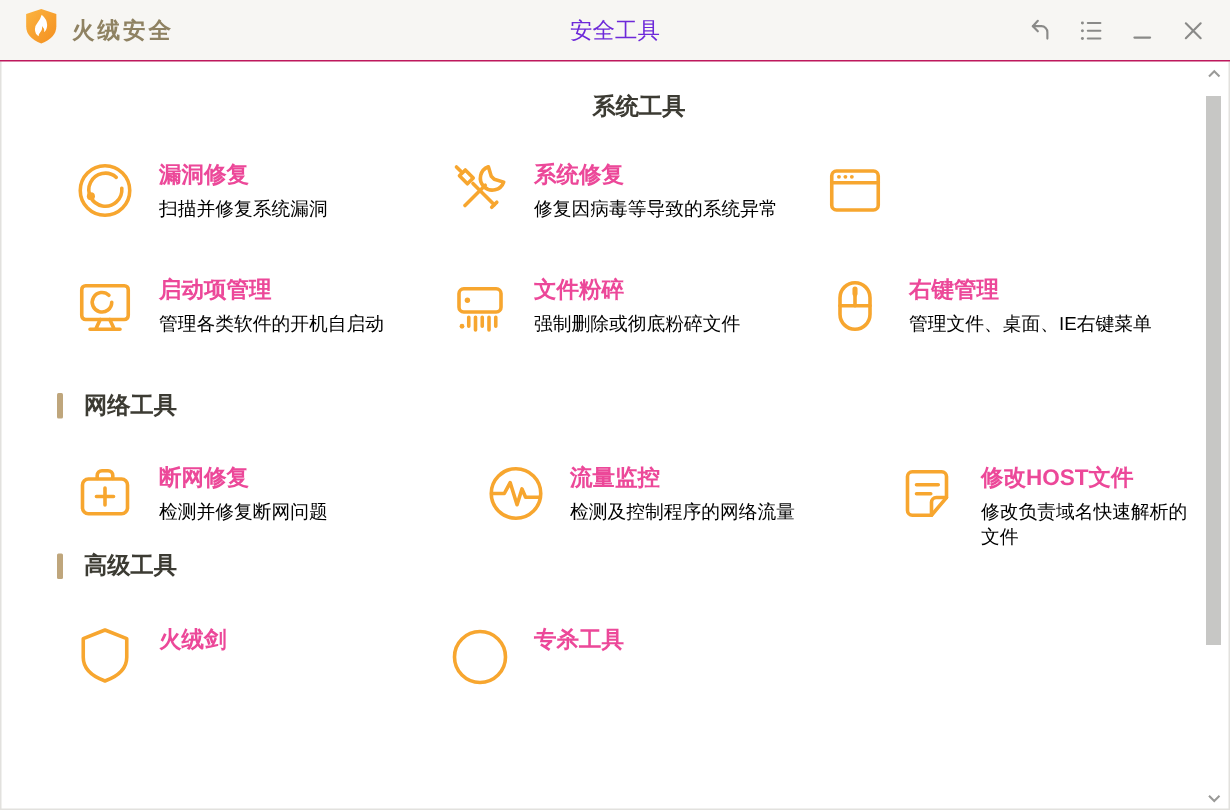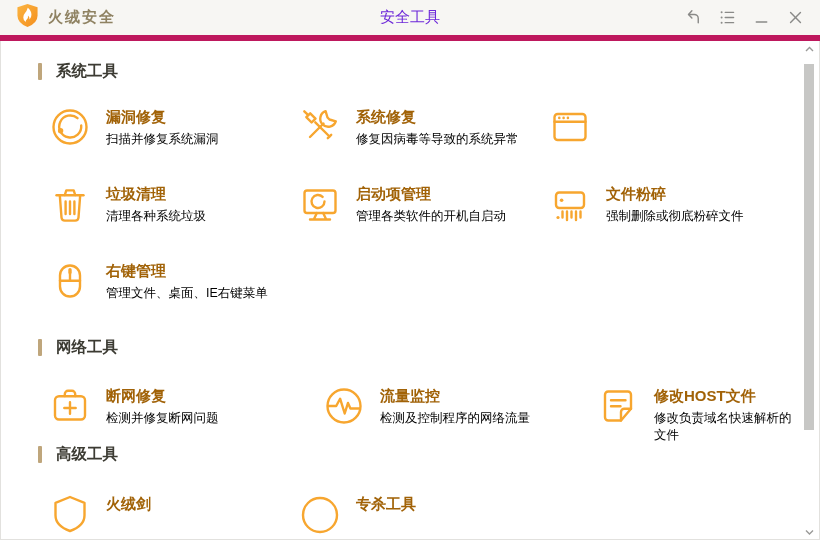--- a/index.html
+++ b/index.html
@@ -4,21 +4,21 @@
 <style>
   * { margin:0; padding:0; box-sizing:border-box; }
   html,body { width:820px; height:540px; overflow:hidden; }
   body {
     font-family:"Liberation Sans","DejaVu Sans",sans-serif;
     background:#ffffff; position:relative;
     box-shadow: inset 0 0 0 1px #e2e1de;
   }
   
   .titlebar {
-    height:41px; background:#f7f6f3; border-bottom:6px solid #be185d;
+    height:41px; background:#f7f6f3; border-bottom:1px solid #be185d;
     display:flex; align-items:center; padding:0 12px 0 16px; position:relative;
   }
   .logo { display:flex; align-items:center; gap:9px; }
   .app-name { font-size:15px; font-weight:bold; letter-spacing:2px; color:#8f8262; }
   .win-title {
     position:absolute; left:50%; transform:translateX(-50%);
     font-size:15px; color:#6d28d9;
   }
   .controls { margin-left:auto; display:flex; align-items:center; gap:8px; }
   .ctrl-btn {
@@ -32,24 +32,24 @@
   .section-bar { width:4px; height:17px; border-radius:1px; }
   .section-title { margin-left:14px; font-size:15.5px; font-weight:600; color:#3c3b33; }
   .tools-grid {
     display:grid; grid-template-columns:250px 250px 1fr;
     padding-left:48px; row-gap:33px;
   }
   .tool-item { display:flex; gap:14px; cursor:pointer; width:fit-content; }
   .tool-icon { width:44px; height:44px; flex:0 0 44px; }
   .tool-icon svg { display:block; }
   .tool-text { padding-top:2px; }
-  .tool-title { font-size:15px; line-height:20px; font-weight:600; color:#a16207; }
+  .tool-title { font-size:15px; line-height:20px; font-weight:600; color:#ec4899; }
   .tool-desc { margin-top:4px; font-size:12.5px; line-height:17px; color:#000000; min-height:17px; }
   
-  .tool-section:nth-child(1) .section-header { margin-top:20px; }
+  .tool-section:nth-child(1) .section-header { margin-top:20px;flex-direction:column; }
   .tool-section:nth-child(1) .tools-grid   { margin-top:24px; }
   .tool-section:nth-child(2) .section-header { margin-top:34px; }
   .tool-section:nth-child(2) .tools-grid   { margin-top:27px;gap:24px; }
   .tool-section:nth-child(3) .section-header { }
   .tool-section:nth-child(3) .tools-grid   { margin-top:28px; }
   
   .scrollbar {
     position:absolute; top:41px; right:5px; bottom:0; width:12px;
     display:flex; flex-direction:column; align-items:center;
   }
@@ -156,34 +156,20 @@
               <path d="M6.5 16.8 H37.5"></path>
               <circle cx="11.3" cy="12.9" r="1.3" fill="#F7A62F" stroke="none"></circle>
               <circle cx="15.6" cy="12.9" r="1.3" fill="#F7A62F" stroke="none"></circle>
               <circle cx="19.9" cy="12.9" r="1.3" fill="#F7A62F" stroke="none"></circle>
             </svg>
           </span>
         </div>
         <div class="tool-item">
           <span class="tool-icon">
             <svg width="44" height="44" viewBox="0 0 44 44" fill="none" stroke="#F7A62F" stroke-width="2.4" stroke-linecap="round" stroke-linejoin="round">
-              <path d="M8.5 13.2 H35.5"></path>
-              <path d="M16.8 13 l1.5 -4.6 h7.4 l1.5 4.6"></path>
-              <path d="M11.8 13.2 l1.7 22.3 a3.4 3.4 0 0 0 3.4 3.1 h10.2 a3.4 3.4 0 0 0 3.4 -3.1 l1.7 -22.3"></path>
-              <path d="M17.6 19.5 v12.5 M22 19.5 v12.5 M26.4 19.5 v12.5"></path>
-            </svg>
-          </span>
-          <div class="tool-text">
-            <div class="tool-title">垃圾清理</div>
-            <div class="tool-desc">清理各种系统垃圾</div>
-          </div>
-        </div>
-        <div class="tool-item">
-          <span class="tool-icon">
-            <svg width="44" height="44" viewBox="0 0 44 44" fill="none" stroke="#F7A62F" stroke-width="2.4" stroke-linecap="round" stroke-linejoin="round">
               <rect x="6.5" y="8.5" width="31" height="22.5" rx="2.6"></rect>
               <path d="M24.6 14.9 A6.5 6.5 0 1 0 26.5 19.5"></path>
               <path d="M18.8 31 l-3 6.5 M25.2 31 l3 6.5 M12 37.5 h20"></path>
             </svg>
           </span>
           <div class="tool-text">
             <div class="tool-title">启动项管理</div>
             <div class="tool-desc">管理各类软件的开机自启动</div>
           </div>
         </div>

